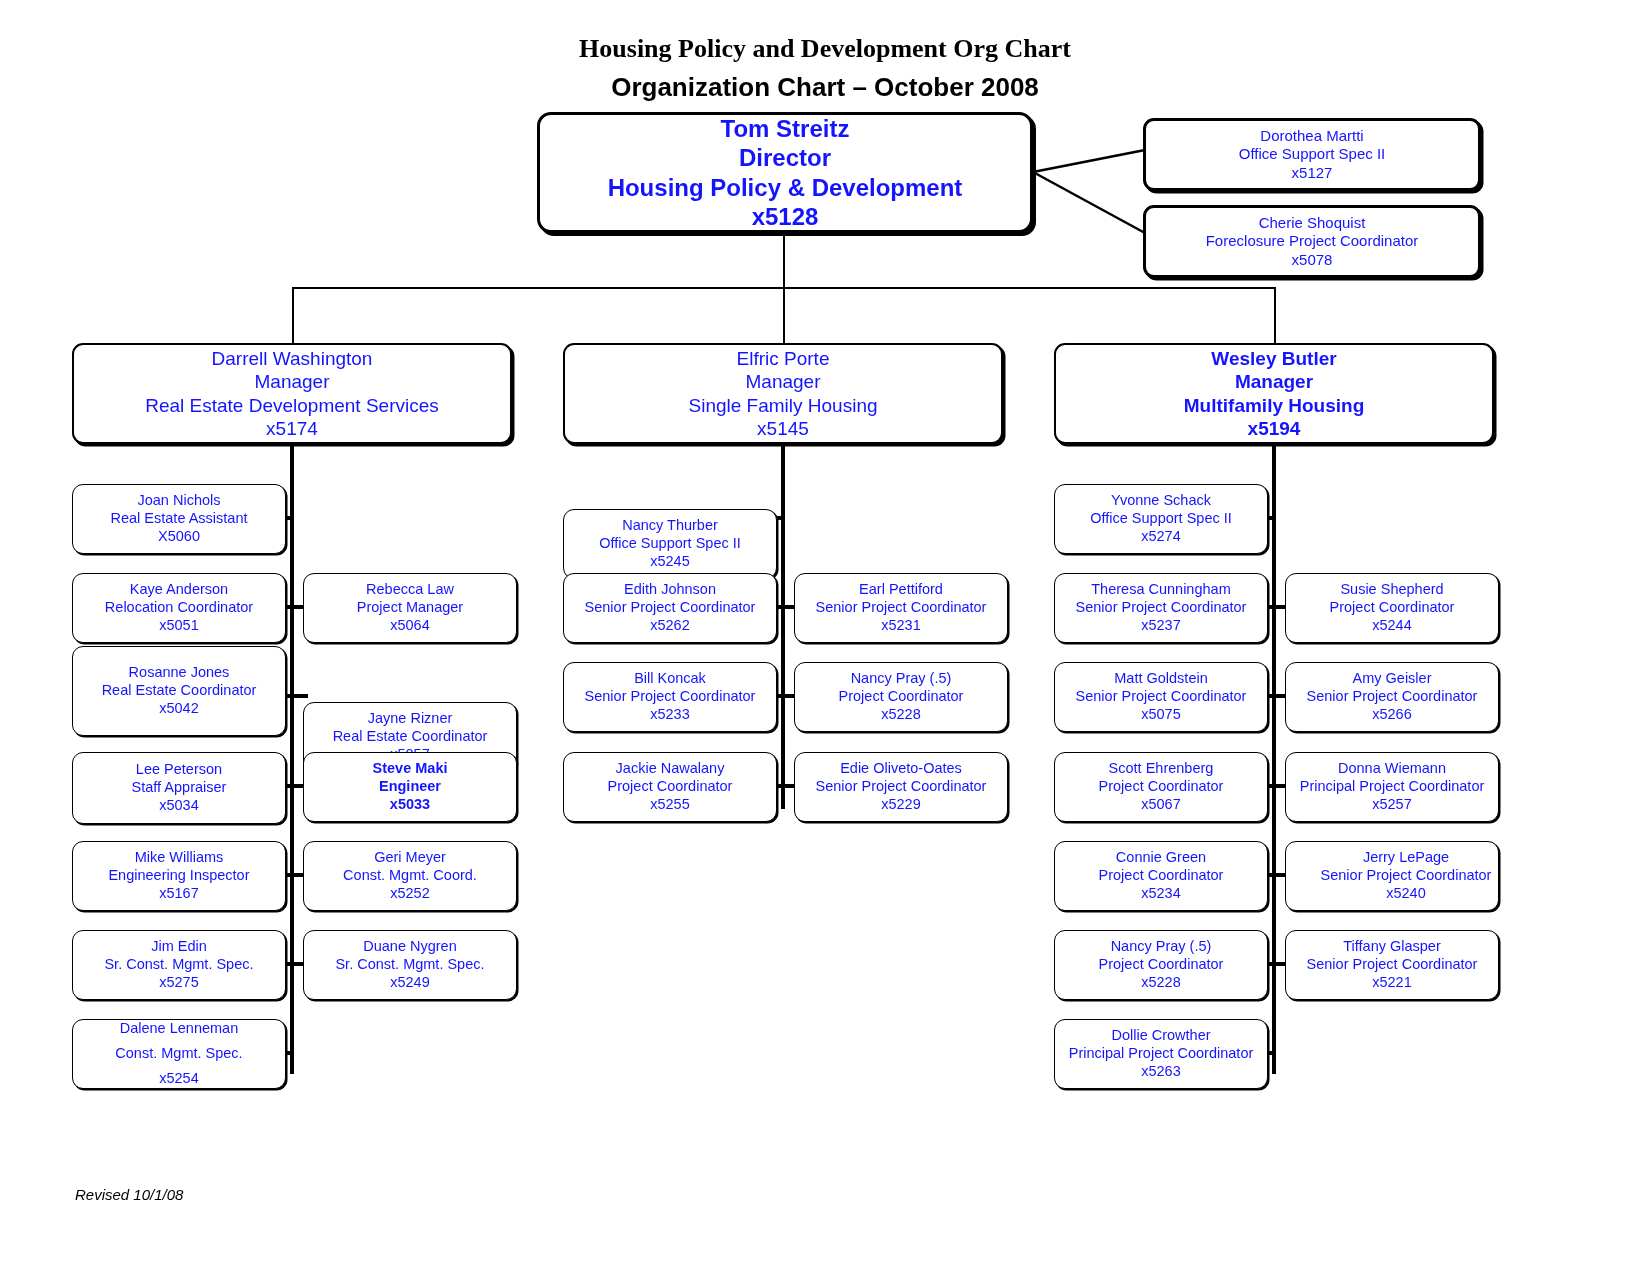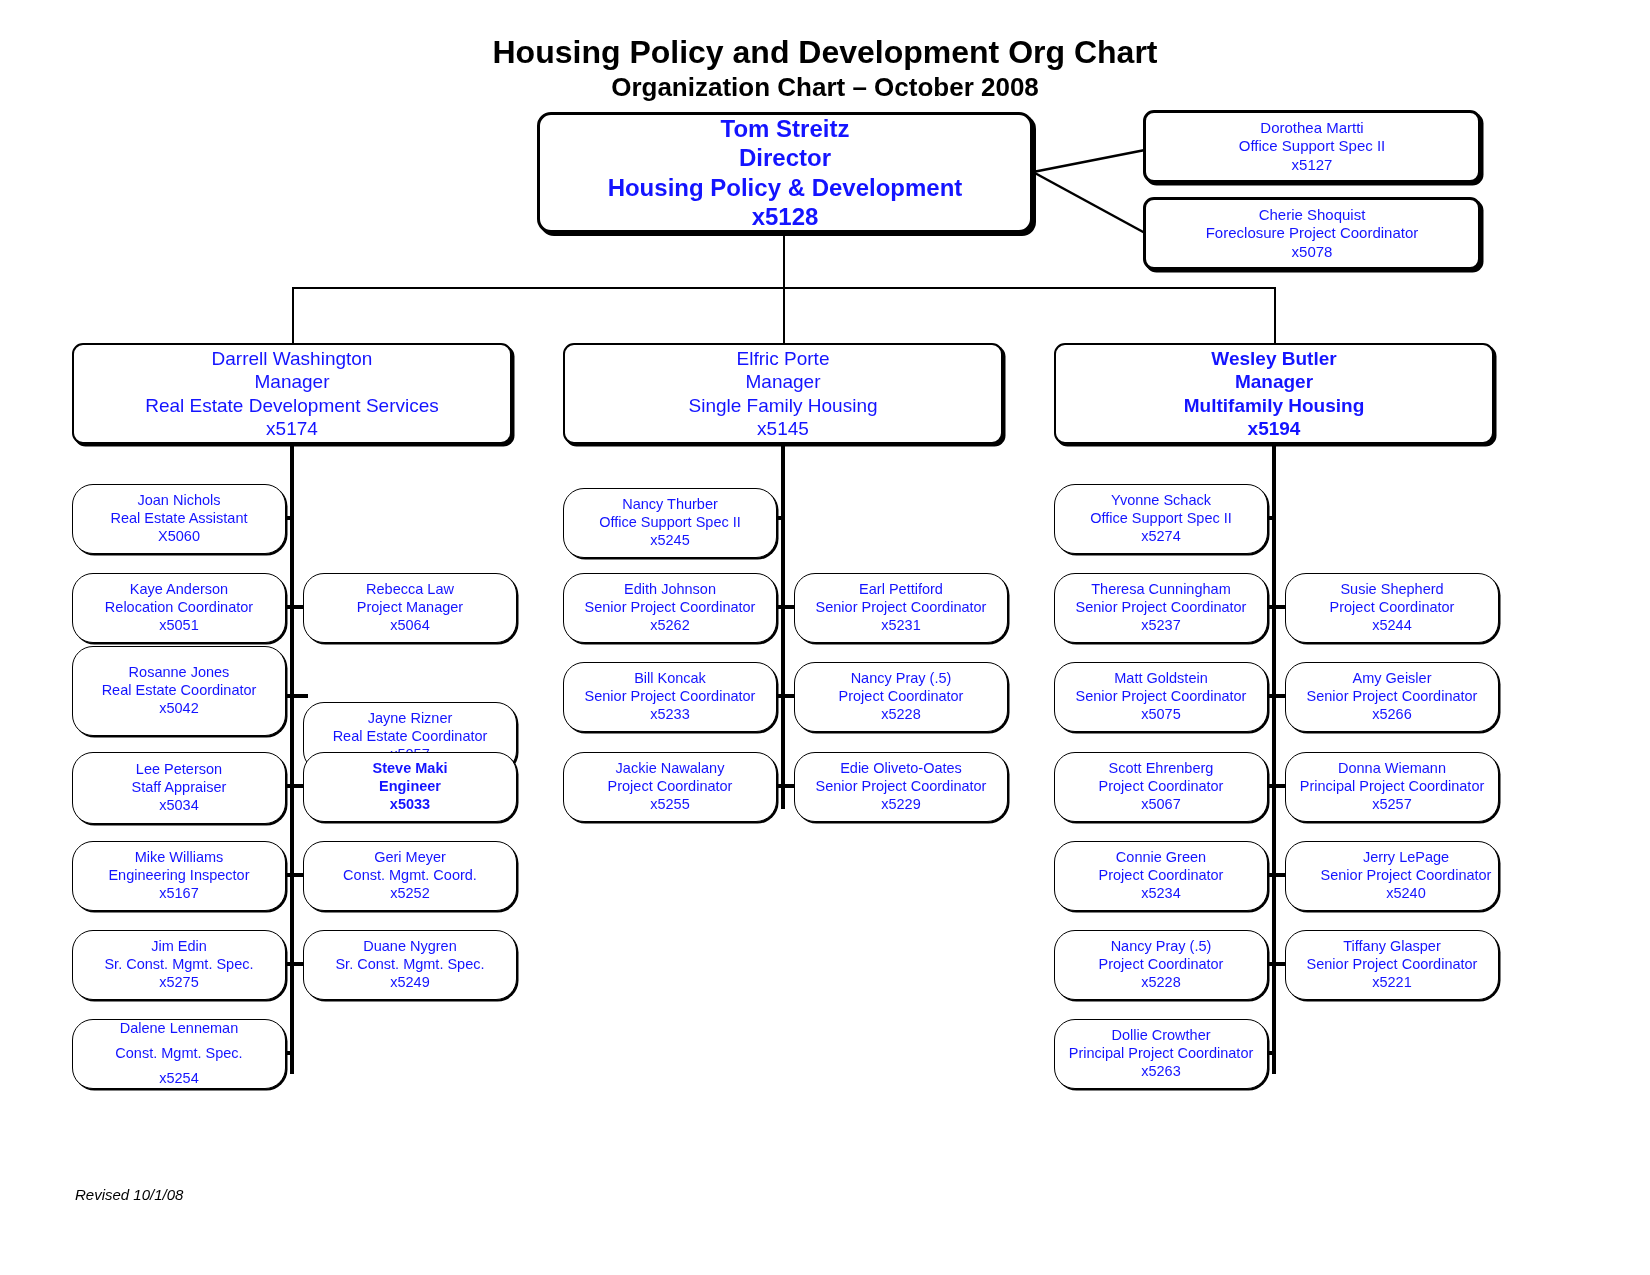--- a/index.html
+++ b/index.html
@@ -13,21 +13,21 @@
 
   
   .title-line {
     position: absolute;
     left: 0; width: 1650px;
     text-align: center;
     color: #000000;
     font-weight: bold;
     white-space: nowrap;
   }
-  #title1 { top: 34px; font-size: 32px; }
+  #title1 { top: 34px; font-size: 26px; font-family: Liberation Serif, serif; }
   #title2 { top: 72px; font-size: 26px; }
 
   
   .node {
     position: absolute;
     border: 2px solid #000000;
     border-radius: 11px;
     background: #ffffff;
     display: flex;
     flex-direction: column;
@@ -45,30 +45,30 @@
     border-width: 3.5px;
     border-radius: 14px;
     font-weight: bold;
     font-size: 24px;
     box-shadow: 3px 3px 0 0 #000000;
   }
   .node.aide {
     border-width: 3px;
     font-size: 15px;
     box-shadow: 2.5px 2.5px 0 0 #000000;
+    margin-top: 8px;
   }
   .node.mgr {
     border-width: 2.5px;
     font-size: 19px;
     box-shadow: 2.5px 2.5px 0 0 #000000;
   }
   .node.staff {
     font-size: 14.5px;
     border-width: 1.8px;
-    border-radius: 21px;
   }
 
   
   .edge { position: absolute; background: #000000; z-index: 1; }
   .edge.v { width: 2px; }
   .edge.h { height: 2px; }
   .edge.thick-v { width: 4px; }
   .edge.stub   { height: 4px; width: 16px; }
 
   svg.diag { position: absolute; z-index: 1; overflow: visible; }
@@ -234,21 +234,21 @@
     <span class="ln">Geri Meyer</span>
     <span class="ln">Const. Mgmt. Coord.</span>
     <span class="ln">x5252</span>
   </div>
   <div class="node staff" style="left:303px; top:930px; width:214px; height:70px;">
     <span class="ln">Duane Nygren</span>
     <span class="ln">Sr. Const. Mgmt. Spec.</span>
     <span class="ln">x5249</span>
   </div>
 
-  <div class="node staff" style="left:563px; top:488px; width:214px; height:70px;">
+  <div class="node staff" style="left:563px; top:509px; width:214px; height:70px;">
     <span class="ln">Nancy Thurber</span>
     <span class="ln">Office Support Spec II</span>
     <span class="ln">x5245</span>
   </div>
   <div class="node staff" style="left:563px; top:573px; width:214px; height:70px;">
     <span class="ln">Edith Johnson</span>
     <span class="ln">Senior Project Coordinator</span>
     <span class="ln">x5262</span>
   </div>
   <div class="node staff" style="left:563px; top:662px; width:214px; height:70px;">

